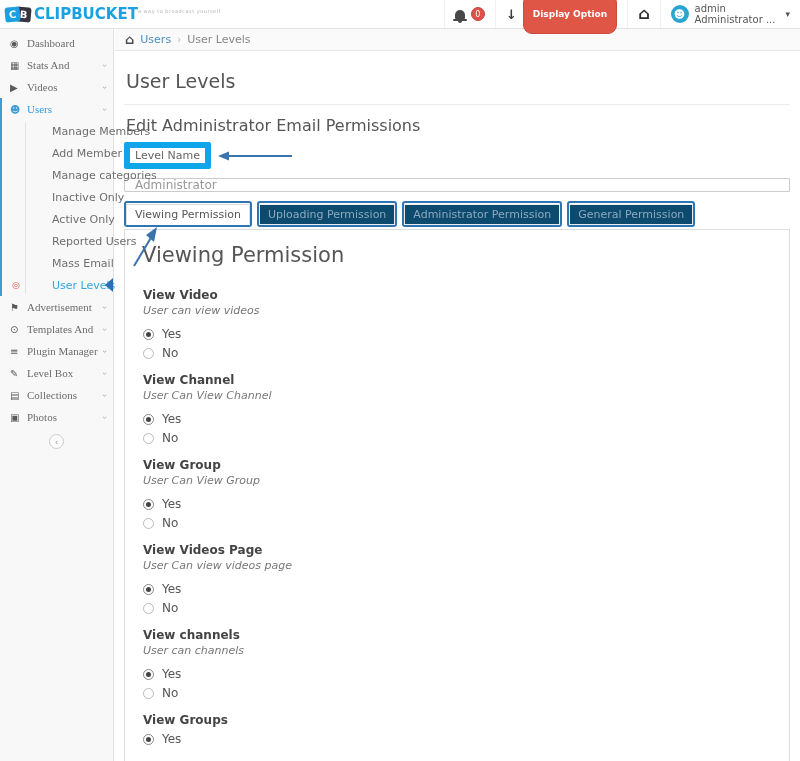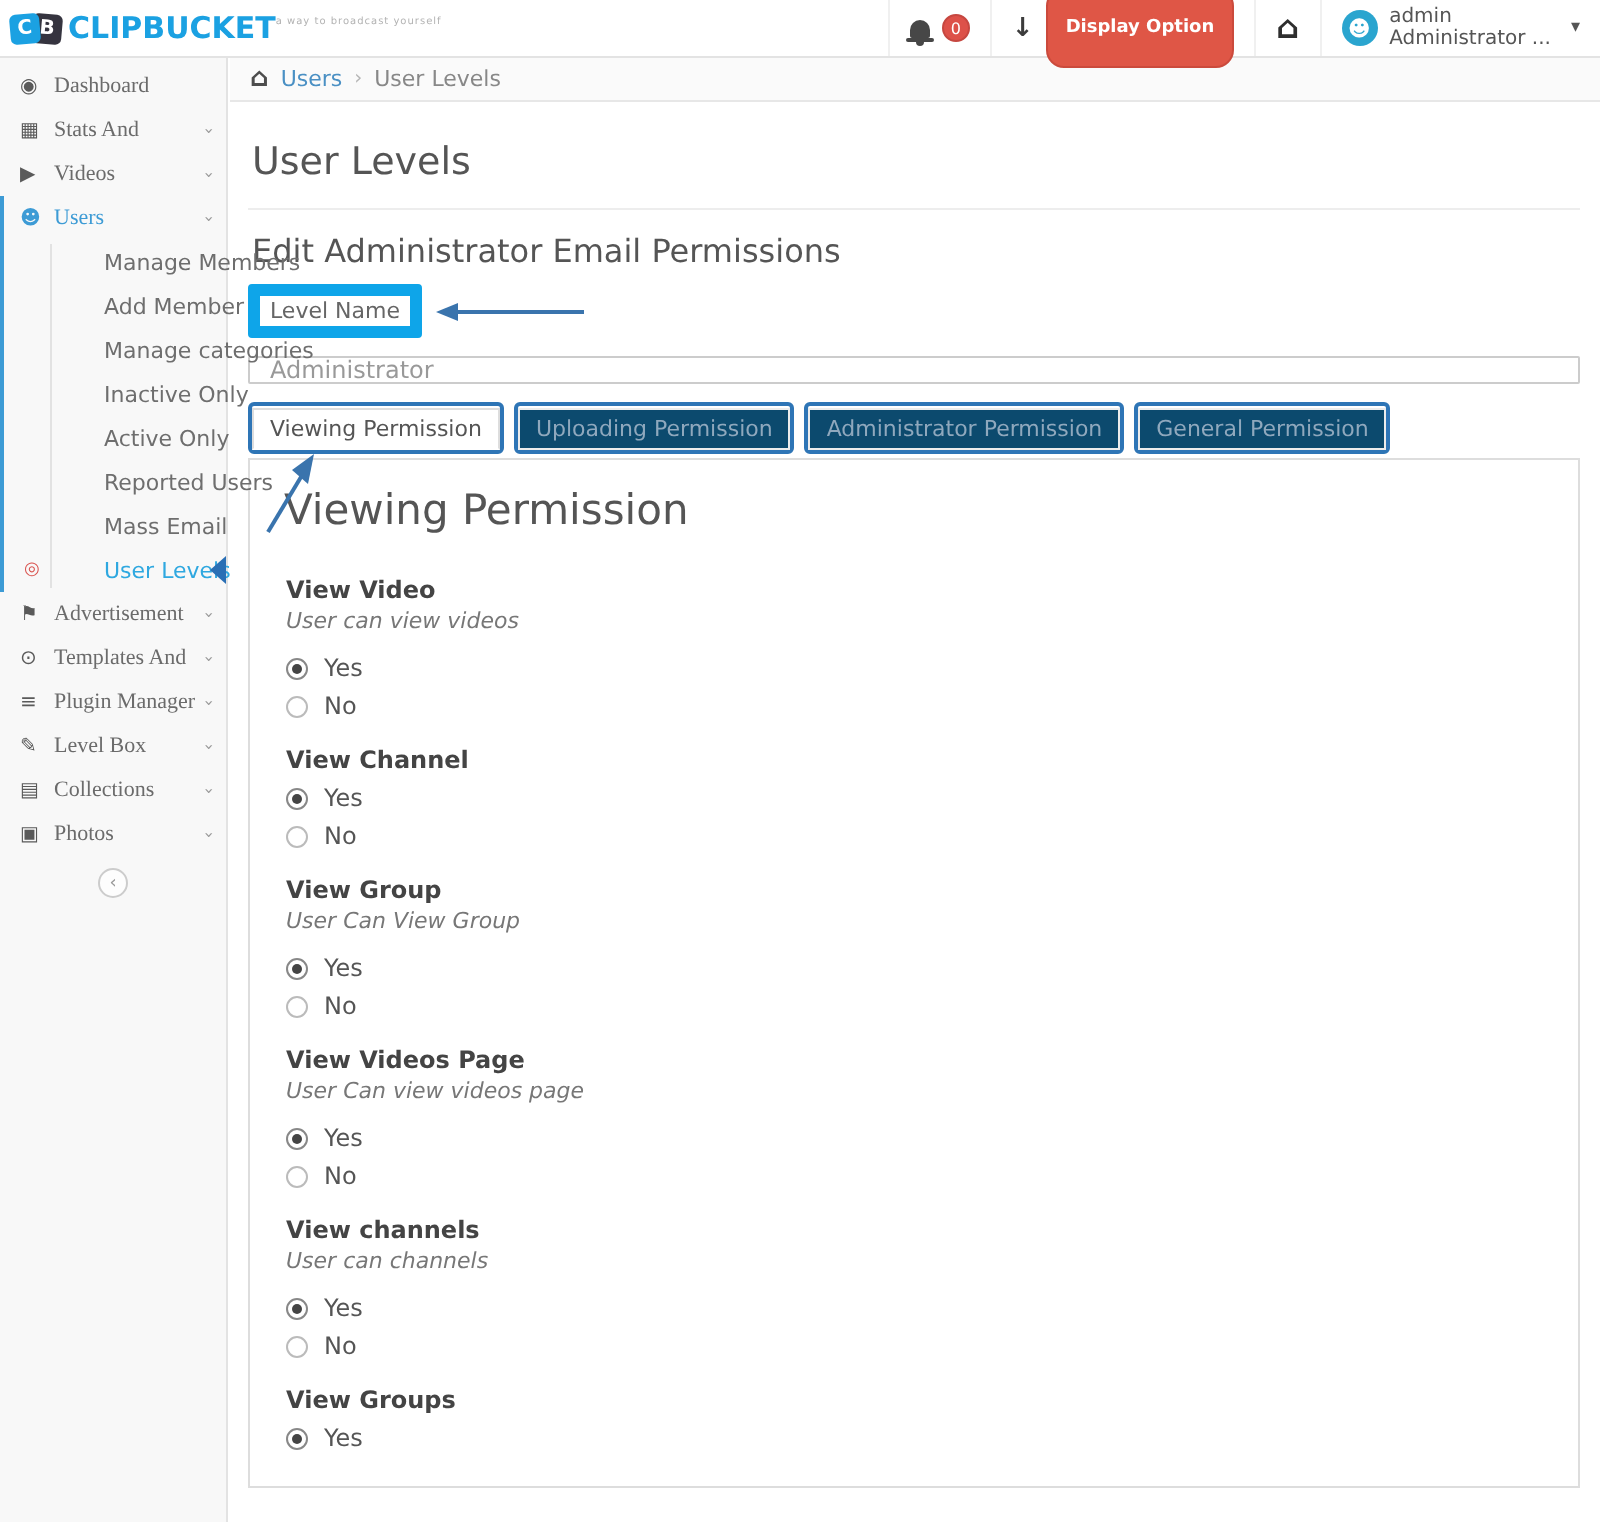--- a/index.html
+++ b/index.html
@@ -264,20 +264,21 @@
               <span>Yes</span>
             </div>
             <div class="radio-row">
               <span class="radio"></span>
               <span>No</span>
             </div>
           </div>
 
           <div class="perm-group">
             <div class="g-label">View Channel</div>
+            <div class="g-desc">User Can View Channel</div>
             <div class="radio-row">
               <span class="radio checked"></span>
               <span>Yes</span>
             </div>
             <div class="radio-row">
               <span class="radio"></span>
               <span>No</span>
             </div>
           </div>
 

